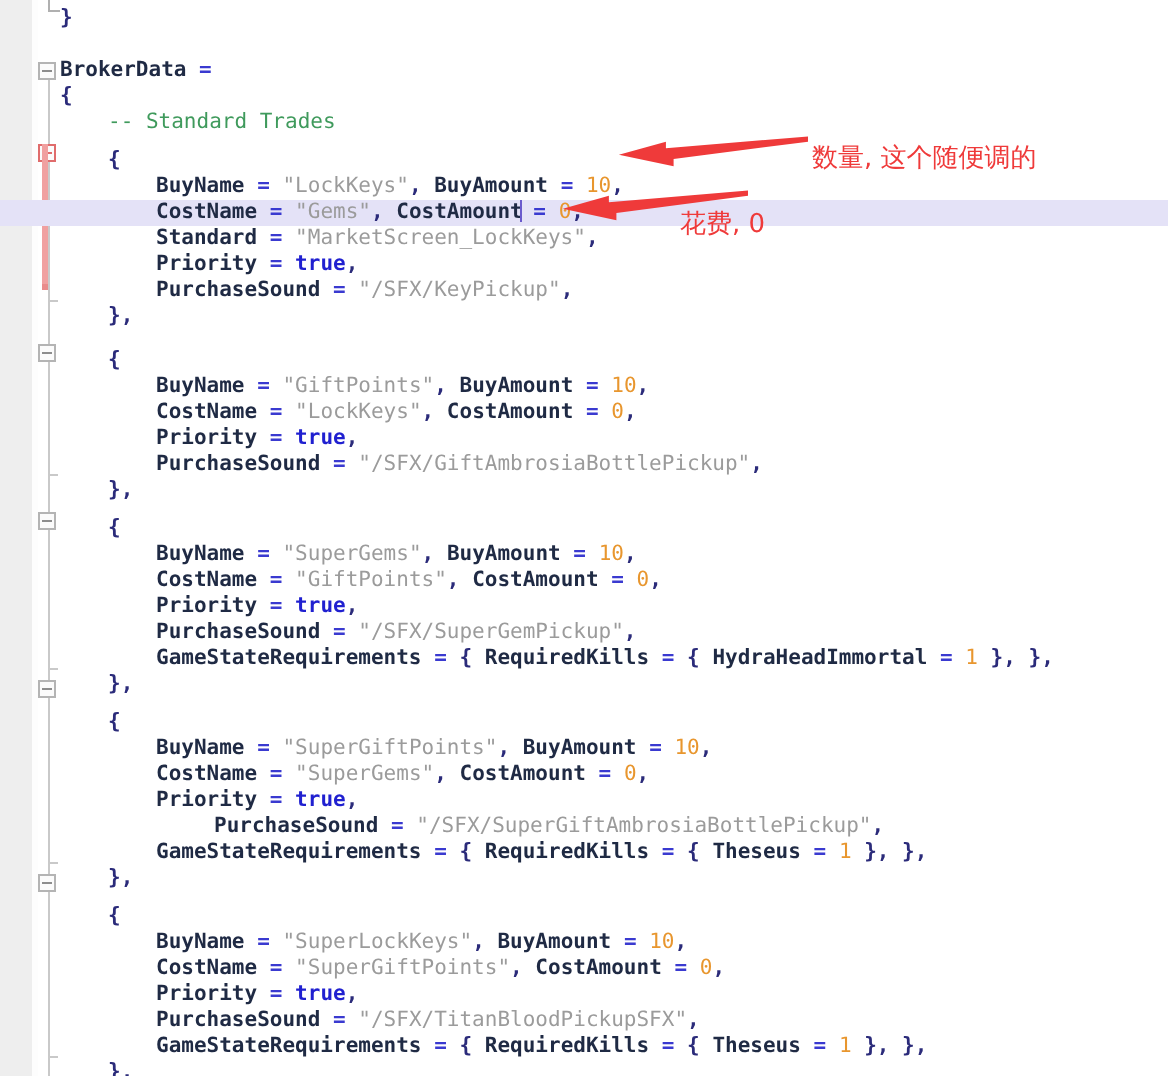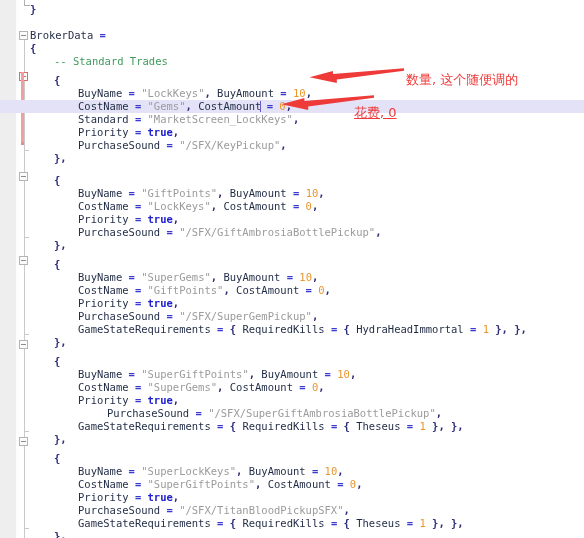--- a/index.html
+++ b/index.html
@@ -106,21 +106,21 @@
   .line .txt {
     position: relative;
     display: inline-block;
     padding-left: 30px;
   }
   .line.hl {
     background: #e4e2f7;
   }
 
   
-  .id    { color: #1f2a44; font-weight: normal; }
+  .id    { color: #1f2a44; font-weight: bold; }
   .op    { color: #3a3ad0; font-weight: bold; }
   .punc  { color: #2b2b7a; font-weight: bold; }
   .brace { color: #2b2b7a; font-weight: bold; }
   .str   { color: #9b9b9b; }
   .num   { color: #e8962e; }
   .kw    { color: #2020d0; font-weight: bold; }
   .cmt   { color: #3f9a5c; }
 
   
   .caret {
@@ -220,19 +220,19 @@
       <div class="line" style="top: 504px;"><span class="txt" style="padding-left: 78px;"><span class="id">PurchaseSound</span><span class="op"> = </span><span class="str">"/SFX/TitanBloodPickupSFX"</span><span class="punc">,</span></span></div>
       <div class="line" style="top: 517px;"><span class="txt" style="padding-left: 78px;"><span class="id">GameStateRequirements</span><span class="op"> = </span><span class="brace">{ </span><span class="id">RequiredKills</span><span class="op"> = </span><span class="brace">{ </span><span class="id">Theseus</span><span class="op"> = </span><span class="num">1</span><span class="brace"> }, },</span></span></div>
       <div class="line" style="top: 530px;"><span class="txt" style="padding-left: 54px;"><span class="brace">},</span></span></div>
     </div>
 
   <div id="anno-layer">
       <div class="anno-text" style="left: 406px; top: 72px;">数量, 这个随便调的</div>
       <div class="anno-arrow" style="left: 308px; top: 66px; width: 96px; height: 22px;"><svg width="96" height="22" viewBox="0 0 96 22">
           <path d="M 96 2.2 L 24.96 8.120000000000001 L 24.96 4.920000000000001 L 1.44 11.32 L 28.799999999999997 17.12 L 28.799999999999997 13.520000000000001 L 96 4.84 Z" fill="#ef3a3a"></path>
         </svg></div>
-      <div class="anno-text" style="left: 354px; top: 105px; text-decoration: underline;">花费, 0</div>
+      <div class="anno-text" style="left: 340px; top: 105px;">花费, 0</div>
       <div class="anno-arrow" style="left: 280px; top: 93px; width: 94px; height: 22px;"><svg width="94" height="22" viewBox="0 0 94 22">
           <path d="M 94 2.2 L 24.44 8.120000000000001 L 24.44 4.920000000000001 L 1.41 11.32 L 28.2 17.12 L 28.2 13.520000000000001 L 94 4.84 Z" fill="#ef3a3a"></path>
         </svg></div>
     </div>
 
 </div>
 
 </body></html>

